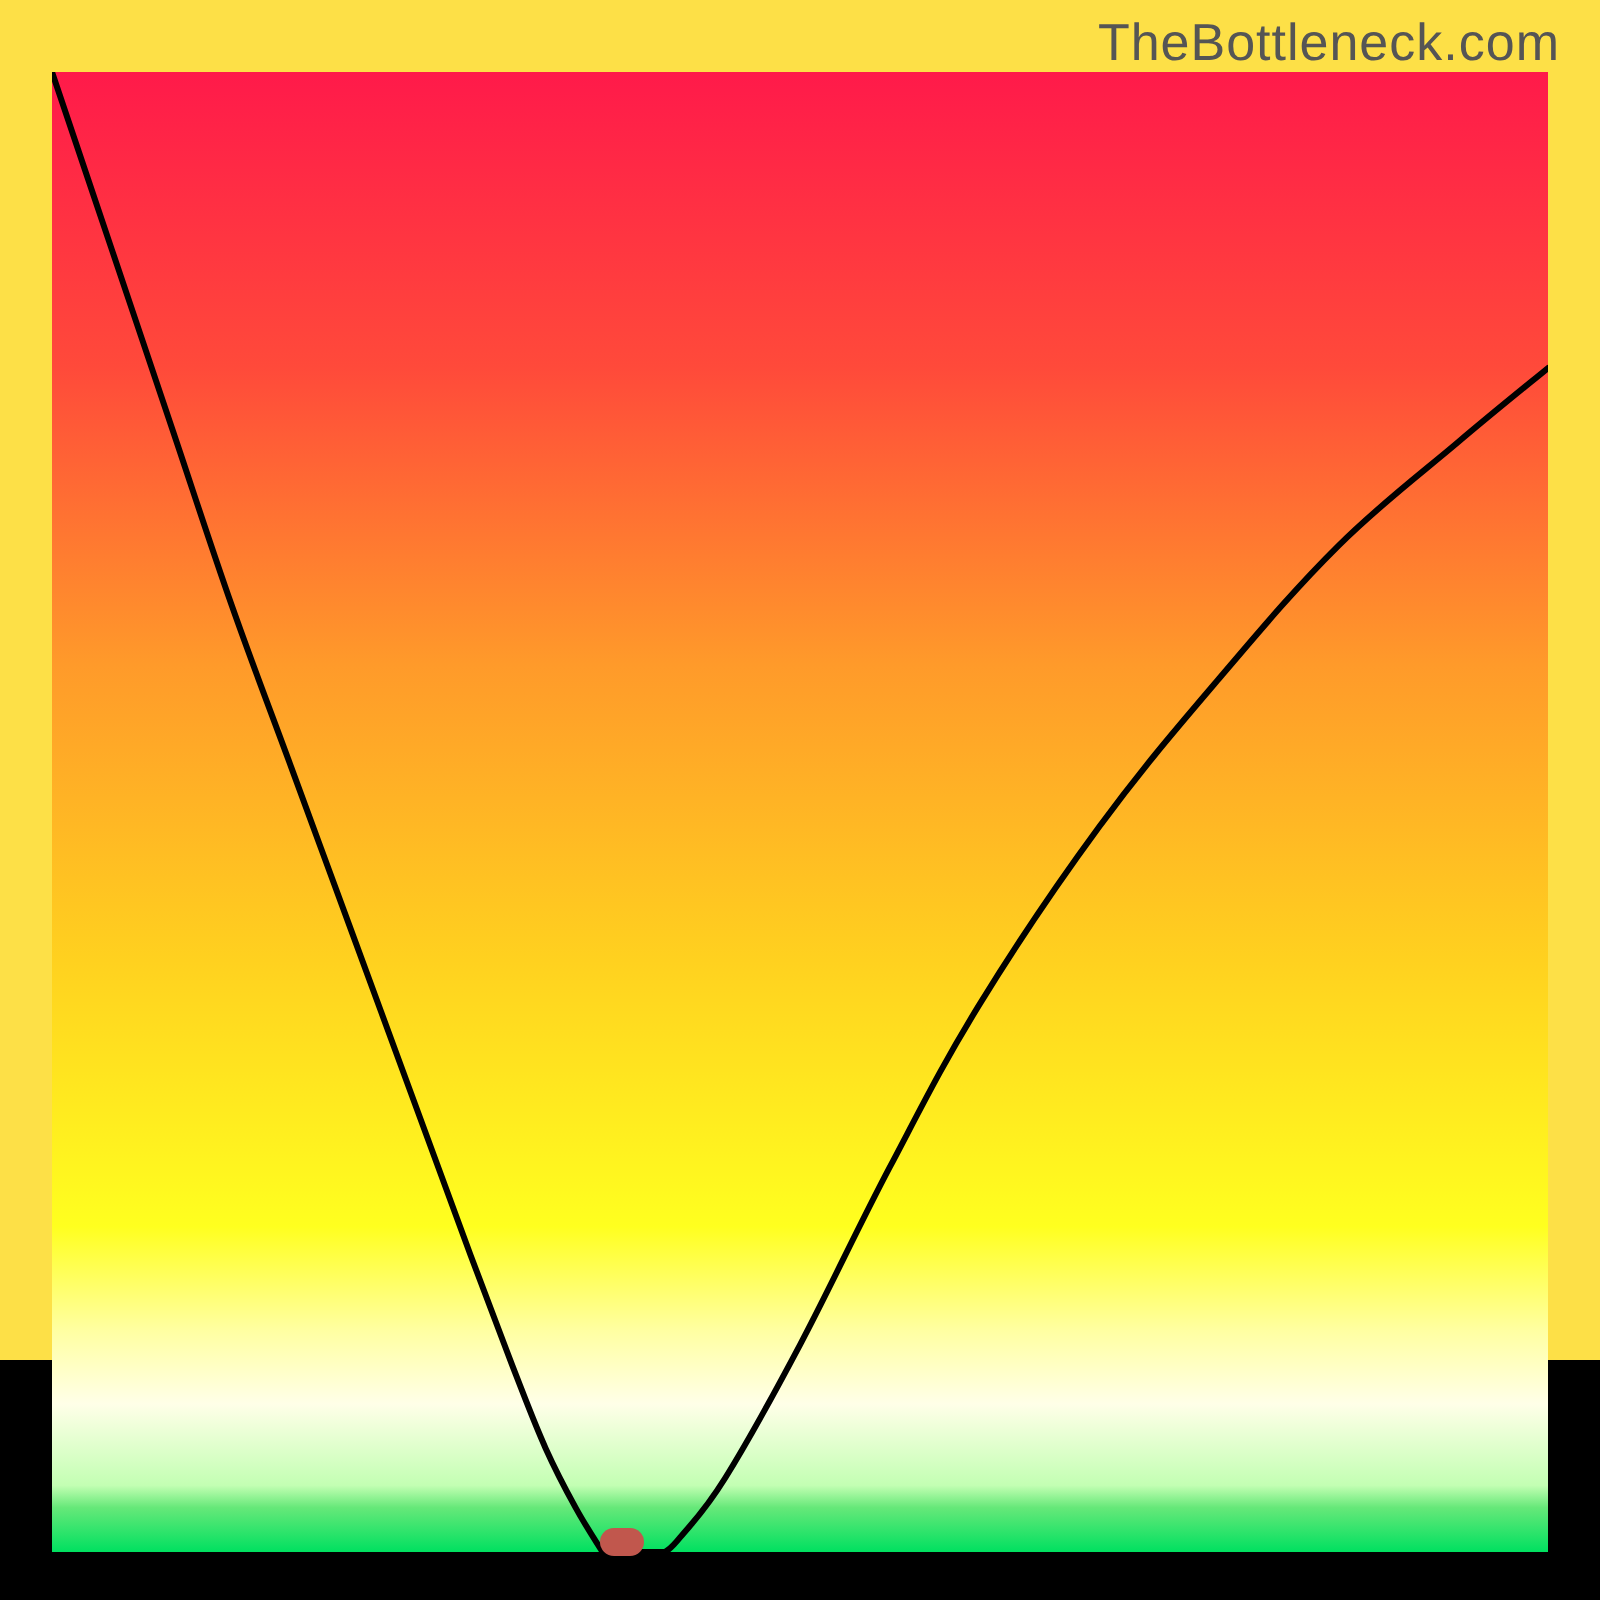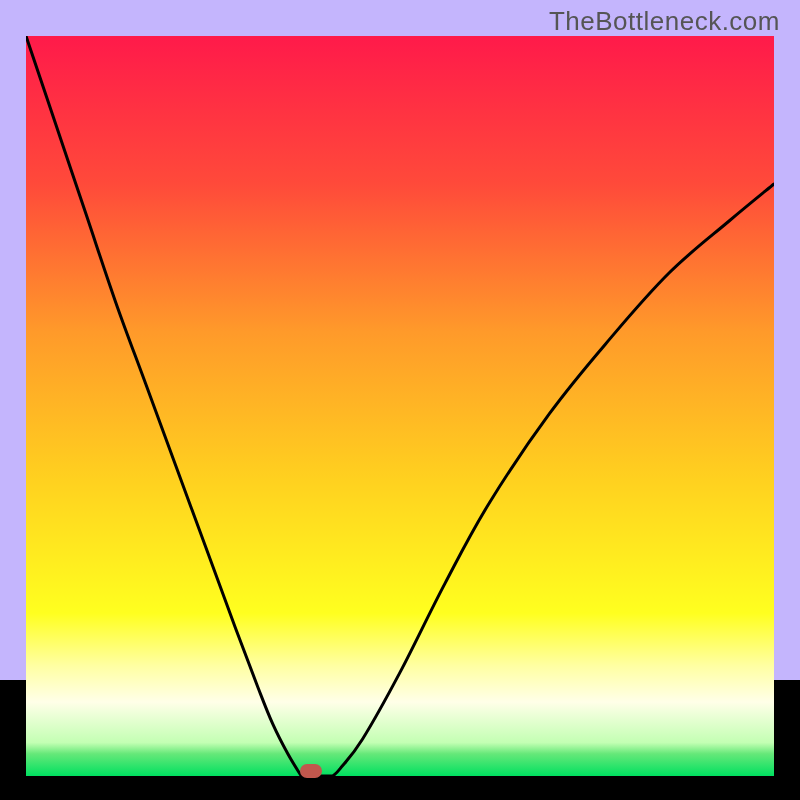--- a/index.html
+++ b/index.html
@@ -10,21 +10,21 @@
     background: #000;
     font-family: Arial, Helvetica, sans-serif;
     overflow: hidden;
   }
   .frame {
     position: absolute;
     left: 0;
     top: 0;
     width: 800px;
     height: 680px;
-    background: #c4b5fd;
+    background: #fde047;
   }
   .watermark {
     position: absolute;
     top: 6px;
     right: 20px;
     color: #555;
     font-size: 26px;
     font-weight: 500;
     letter-spacing: 0.5px;
     z-index: 10;

